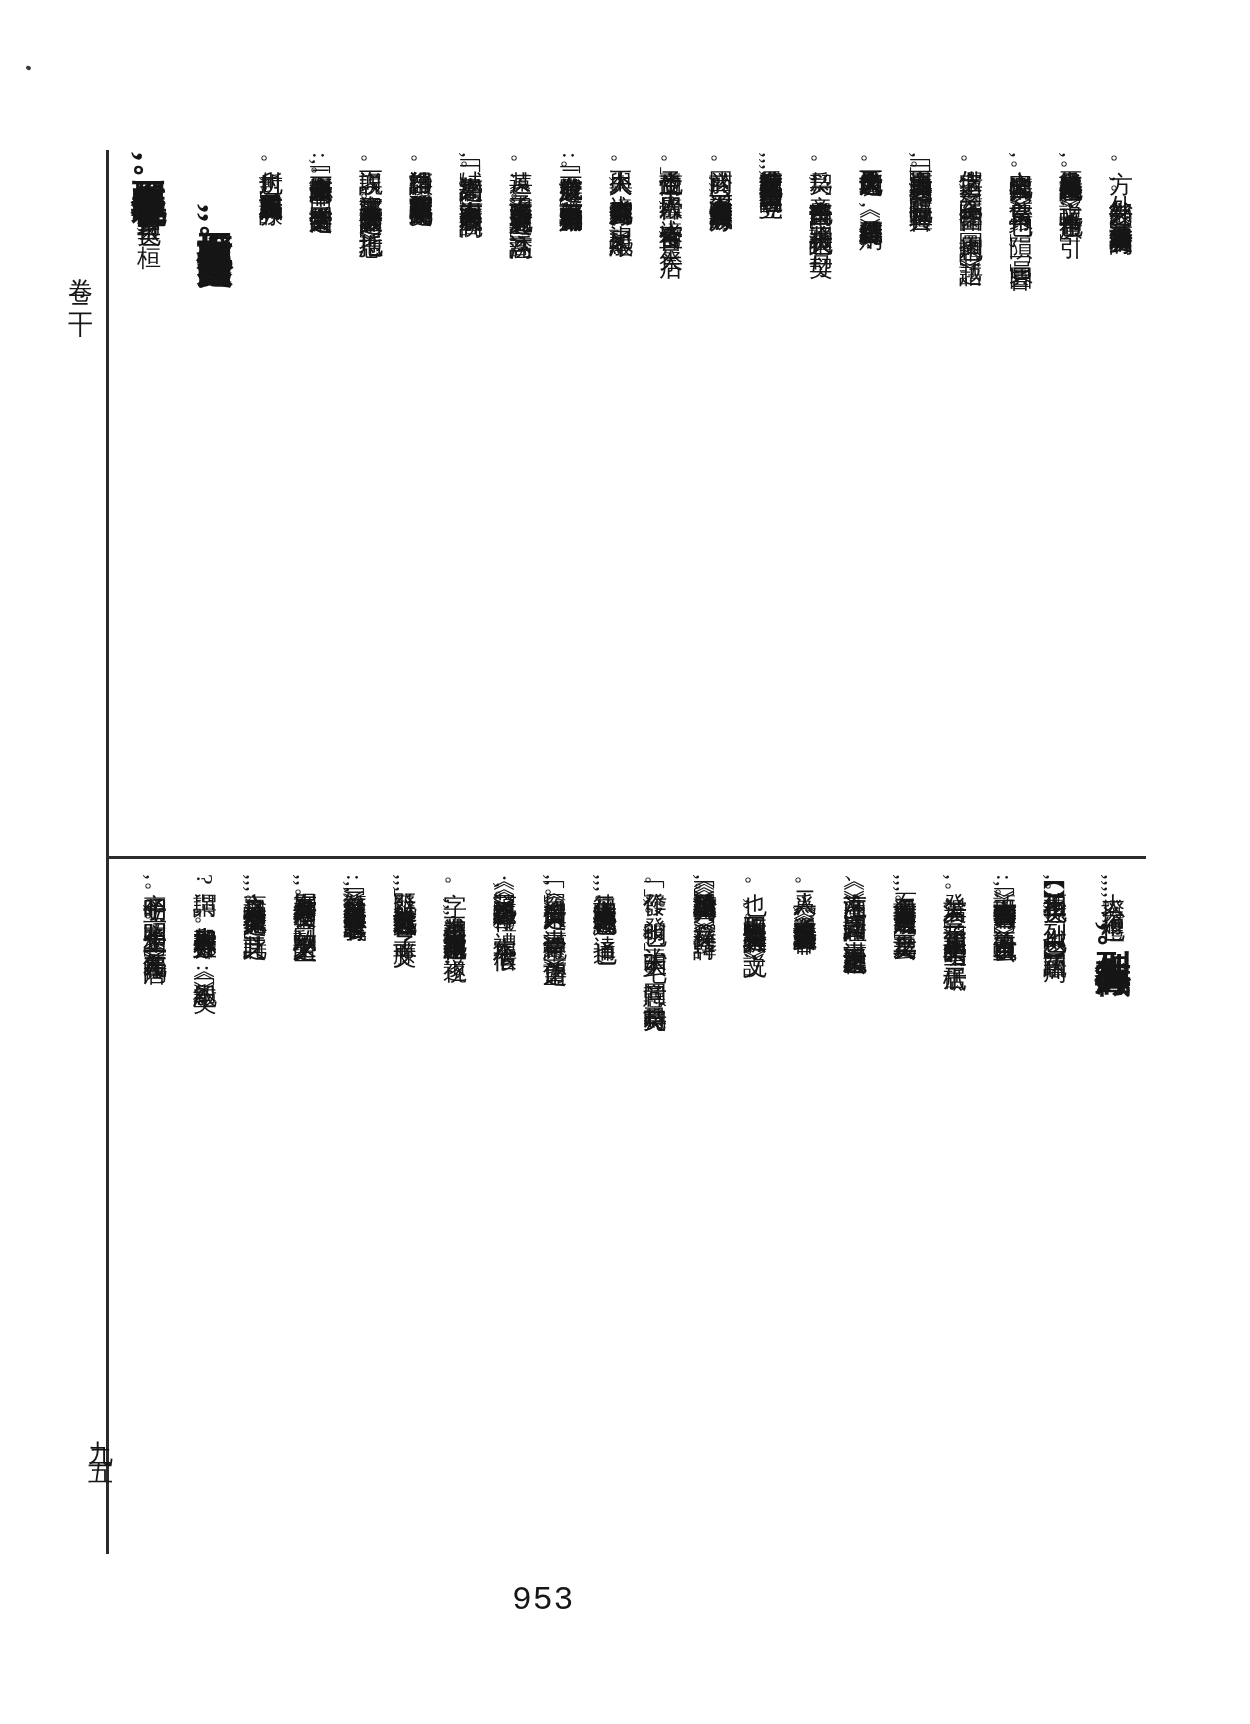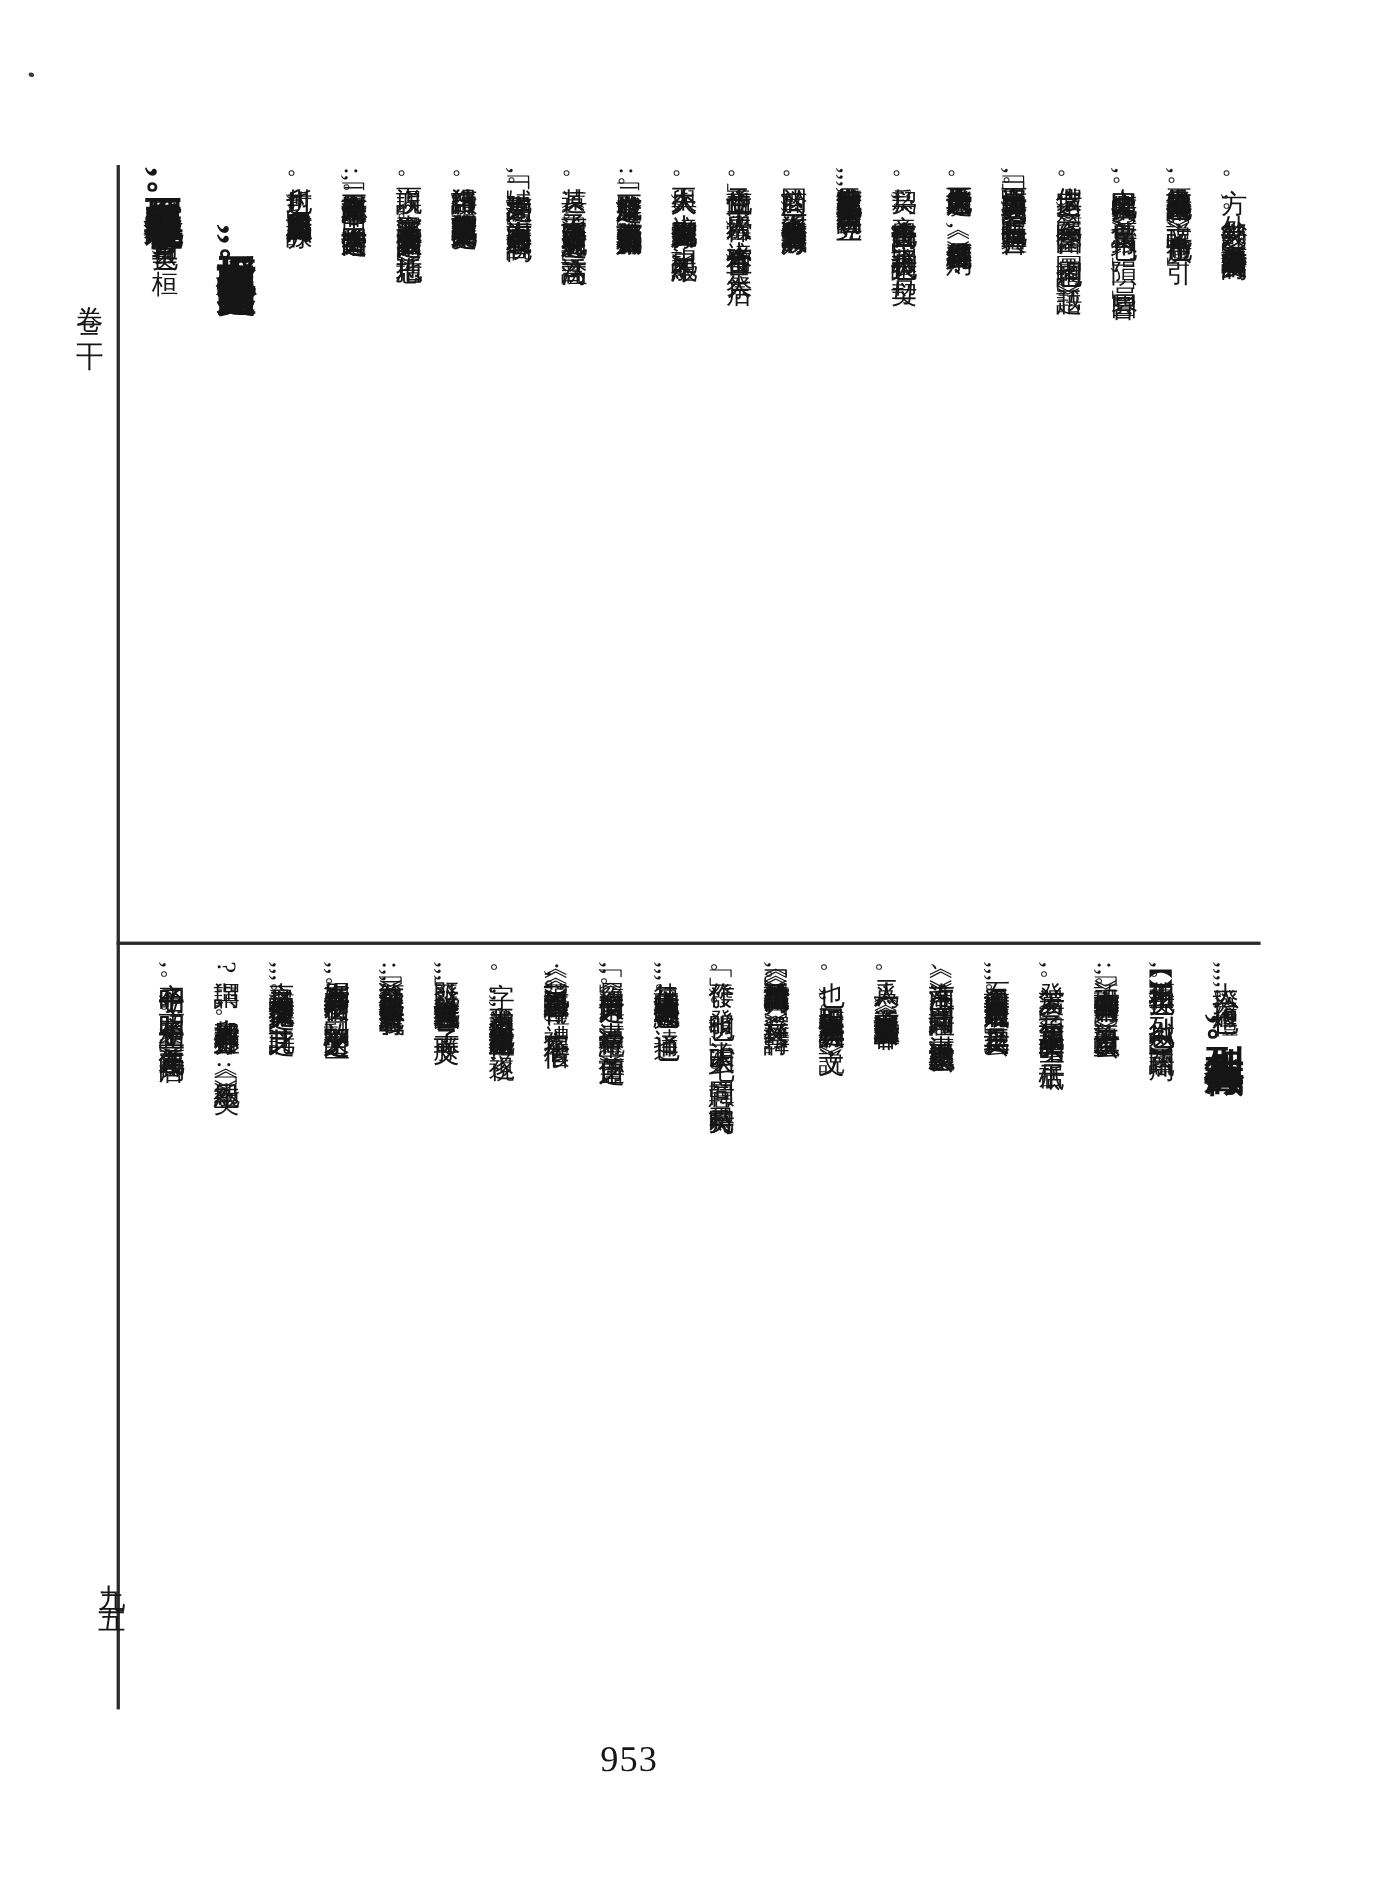--- a/index.html
+++ b/index.html
@@ -21,21 +21,21 @@
     writing-mode:vertical-rl;text-orientation:mixed;
     font-size:25px;letter-spacing:17px;white-space:nowrap;
   }
   .folio{
     position:absolute;left:84px;top:1420px;
     writing-mode:vertical-rl;text-orientation:mixed;
     font-size:25px;letter-spacing:11px;white-space:nowrap;
   }
   .pagenum{
     position:absolute;left:512px;top:1582px;width:120px;
-    text-align:center;font-size:33px;letter-spacing:1px;
+    font-size:33px;letter-spacing:1px;font-family:Liberation Mono, monospace;
   }
   
   .vblock{
     position:absolute;
     writing-mode:vertical-rl;text-orientation:mixed;
   }
   .top-comm   {left:246px;top:152px;width:900px;height:690px;}
   .top-verse  {left:116px;top:152px;width:132px;height:690px;}
   .bottom-verse{left:1080px;top:874px;width:66px;height:700px;}
   .bottom-comm{left:130px;top:874px;width:950px;height:700px;}

